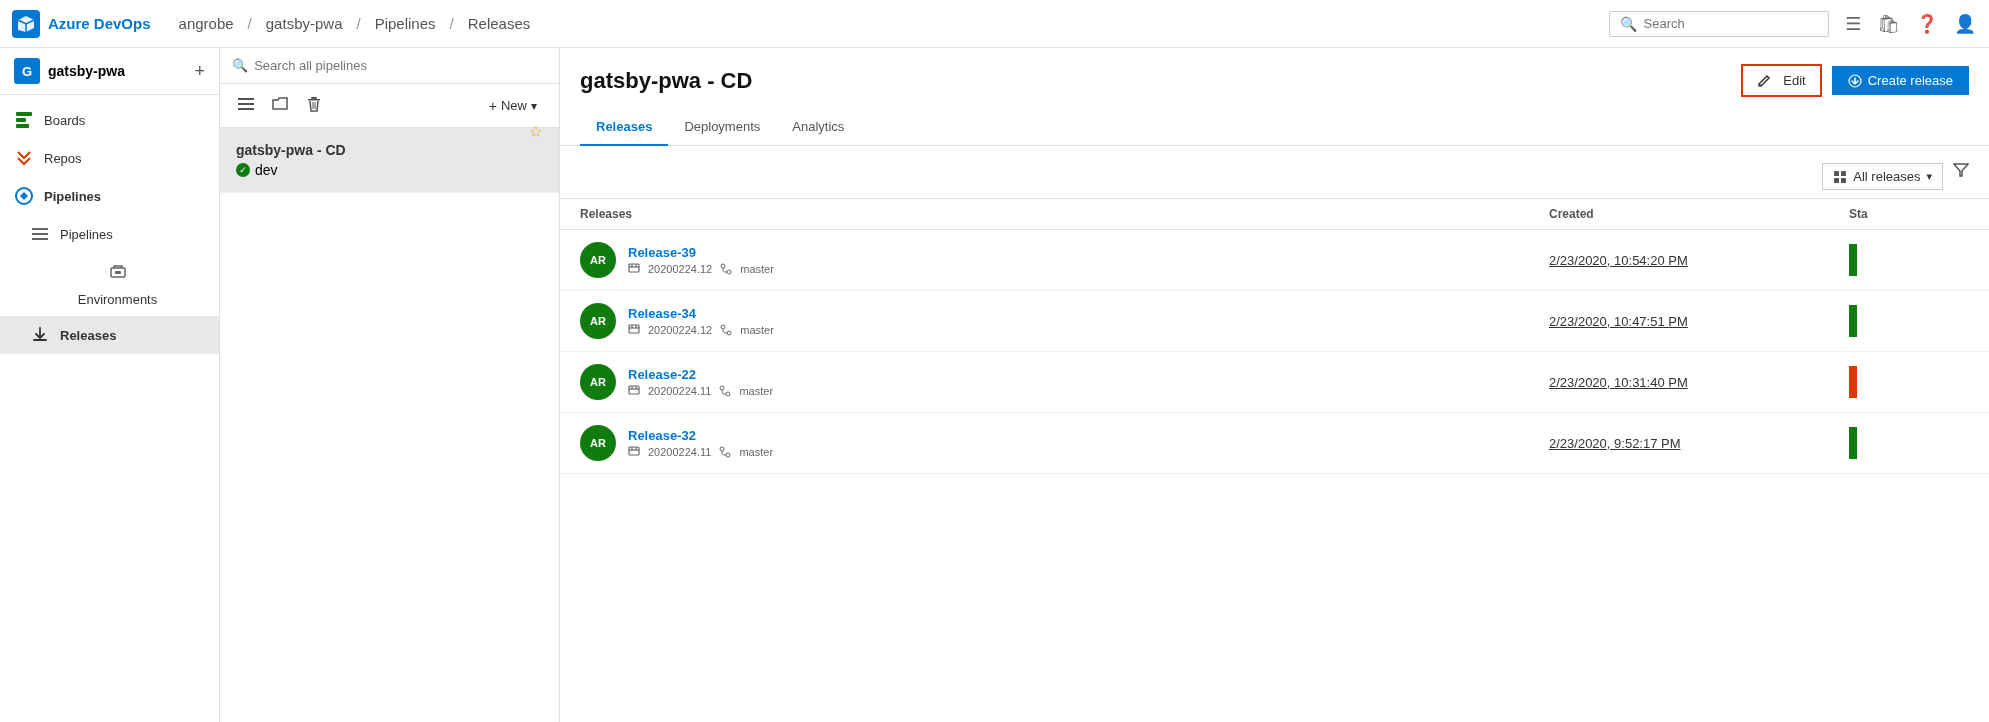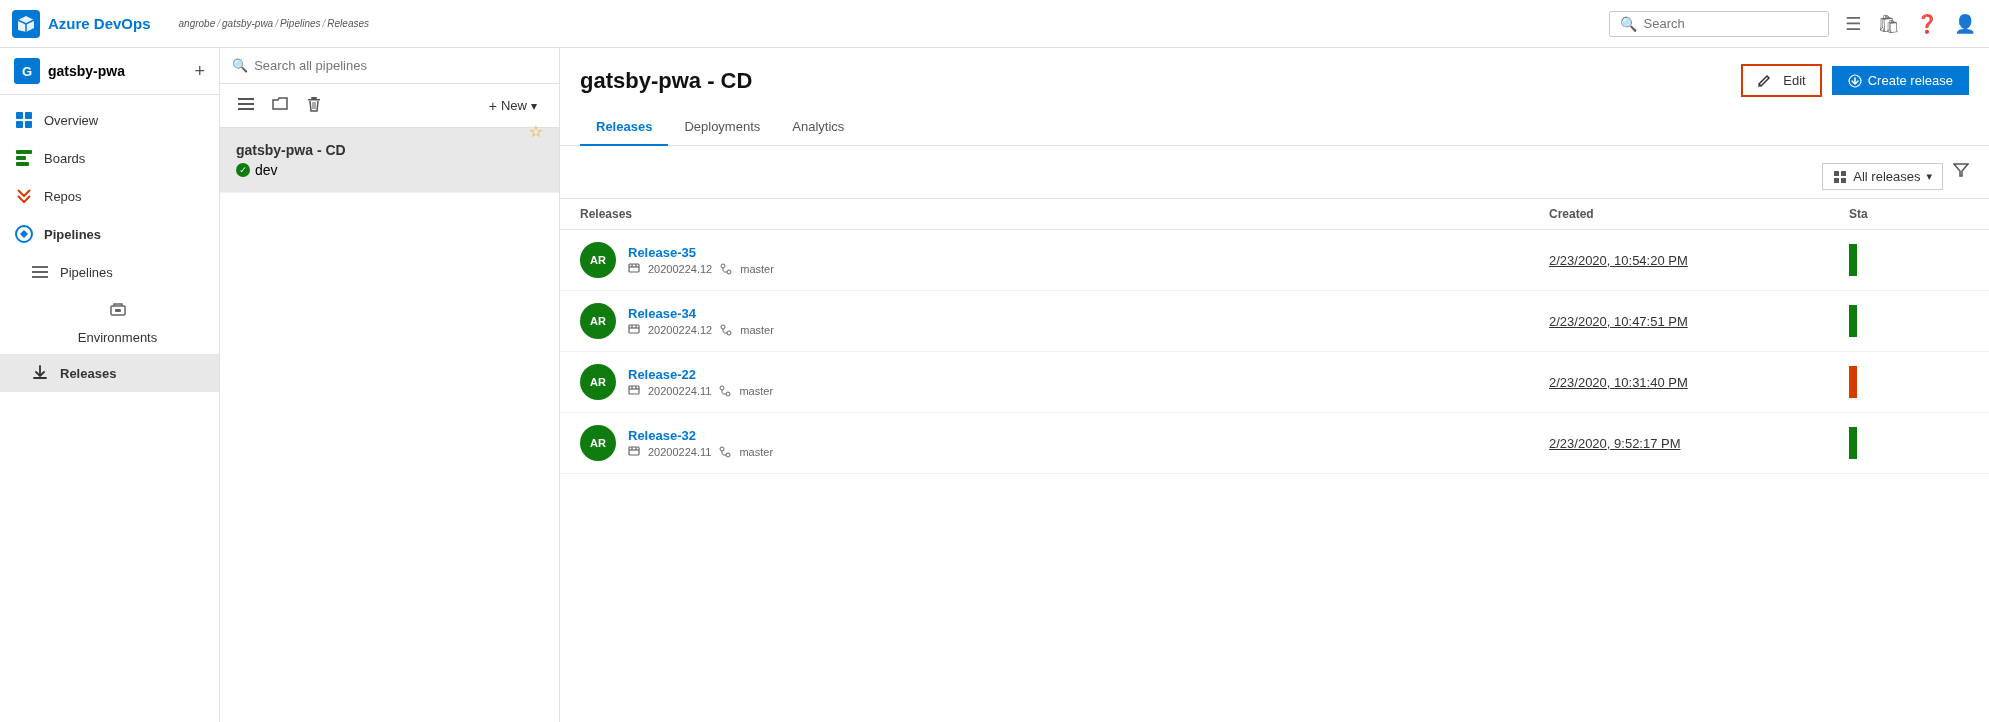--- a/index.html
+++ b/index.html
@@ -7,21 +7,21 @@
 
     
     .top-nav {
       display: flex; align-items: center; height: 48px;
       background: #fff; border-bottom: 1px solid #e0e0e0;
       padding: 0 12px; gap: 8px; flex-shrink: 0;
     }
     .top-nav-logo { display: flex; align-items: center; gap: 8px; margin-right: 20px; }
     .top-nav-logo .logo-icon { width: 28px; height: 28px; }
     .top-nav-logo .logo-text { color: #0078d4; font-weight: 600; font-size: 15px; }
-    .breadcrumb { display: flex; align-items: center; gap: 2px; color: #555; font-size: 10px; flex: 1; font-style: italic; }
+    .breadcrumb { display: flex; align-items: center; gap: 14px; color: #555; font-size: 15px; flex: 1; }
     .breadcrumb a { color: #555; text-decoration: none; }
     .breadcrumb .sep { color: #999; }
     .top-nav-right { display: flex; align-items: center; gap: 16px; }
     .search-box {
       display: flex; align-items: center; border: 1px solid #ccc;
       border-radius: 2px; padding: 4px 10px; gap: 6px; width: 220px;
       background: #fff;
     }
     .search-box input { border: none; outline: none; font-size: 13px; width: 100%; }
     .top-nav-icon { color: #666; font-size: 18px; cursor: pointer; }
@@ -187,31 +187,20 @@
 
   <div class="sidebar-expanded">
     <div class="sidebar-project-header">
       <div class="sidebar-project-name">
         <div class="project-avatar">G</div>
         <span>gatsby-pwa</span>
       </div>
       <span class="sidebar-add-btn">+</span>
     </div>
     <div class="sidebar-items">
-      <div class="sidebar-item">
-        <div class="item-icon">
-          <svg width="18" height="18" viewBox="0 0 18 18">
-              <rect x="1" y="1" width="7" height="7" fill="#0078d4" rx="1"></rect>
-              <rect x="10" y="1" width="7" height="7" fill="#0078d4" rx="1"></rect>
-              <rect x="1" y="10" width="7" height="7" fill="#0078d4" rx="1"></rect>
-              <rect x="10" y="10" width="7" height="7" fill="#0078d4" rx="1"></rect>
-            </svg>
-        </div>
-        <span>Overview</span>
-      </div>
       <div class="sidebar-item">
         <div class="item-icon">
           <svg width="18" height="18" viewBox="0 0 18 18">
               <rect x="1" y="1" width="16" height="4" fill="#107c10" rx="1"></rect>
               <rect x="1" y="7" width="10" height="4" fill="#107c10" rx="1"></rect>
               <rect x="1" y="13" width="13" height="4" fill="#107c10" rx="1"></rect>
             </svg>
         </div>
         <span>Boards</span>
       </div>
@@ -365,21 +354,21 @@
       <div class="release-table-header">
         <span>Releases</span>
         <span>Created</span>
         <span>Sta</span>
       </div>
 
       <div class="release-row">
         <div class="release-info">
           <div class="release-avatar">AR</div>
           <div>
-            <div class="release-name">Release-35</div>
+            <div class="release-name">Release-39</div>
             <div class="release-meta">
               <svg width="12" height="12" viewBox="0 0 12 12">
                   <rect x="1" y="1" width="10" height="8" rx="1" fill="none" stroke="#666" stroke-width="1.2"></rect>
                   <line x1="1" y1="4" x2="11" y2="4" stroke="#666" stroke-width="1.2"></line>
                   <line x1="4" y1="1" x2="4" y2="4" stroke="#666" stroke-width="1.2"></line>
                   <line x1="8" y1="1" x2="8" y2="4" stroke="#666" stroke-width="1.2"></line>
                 </svg>
               <span>20200224.12</span>
               <svg width="12" height="12" viewBox="0 0 12 12">
                   <circle cx="3" cy="3" r="2" fill="none" stroke="#666" stroke-width="1"></circle>

